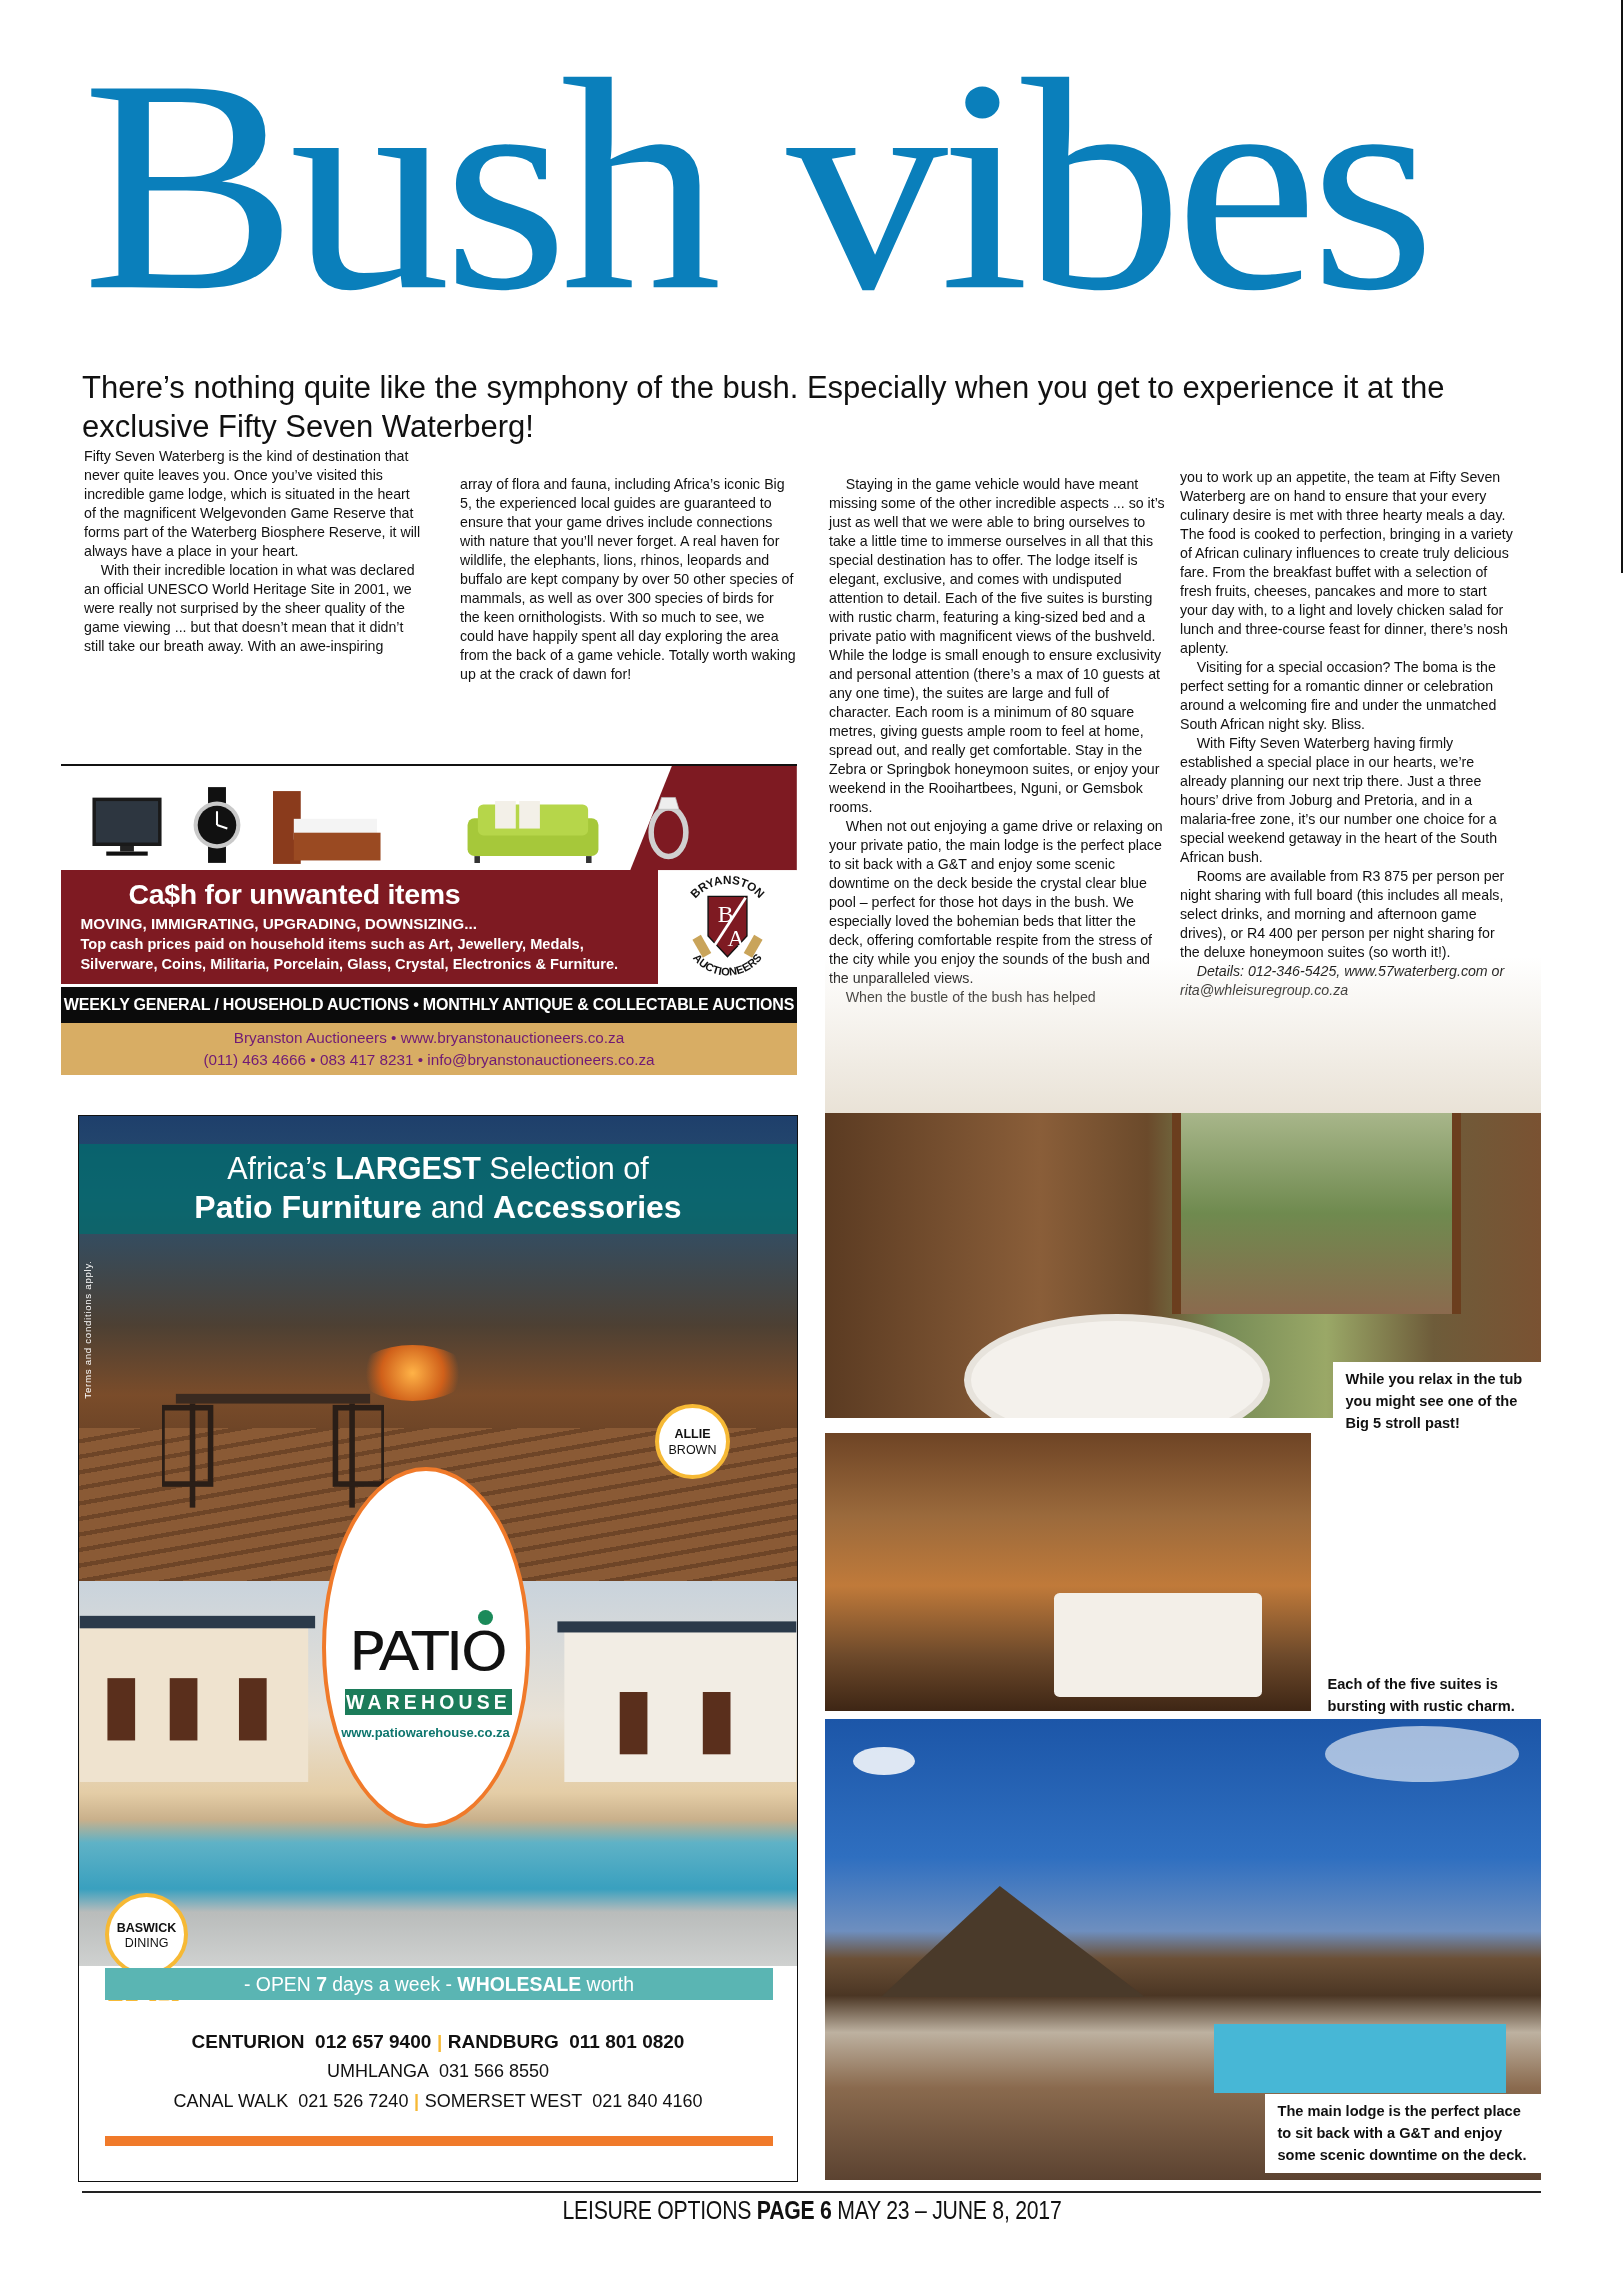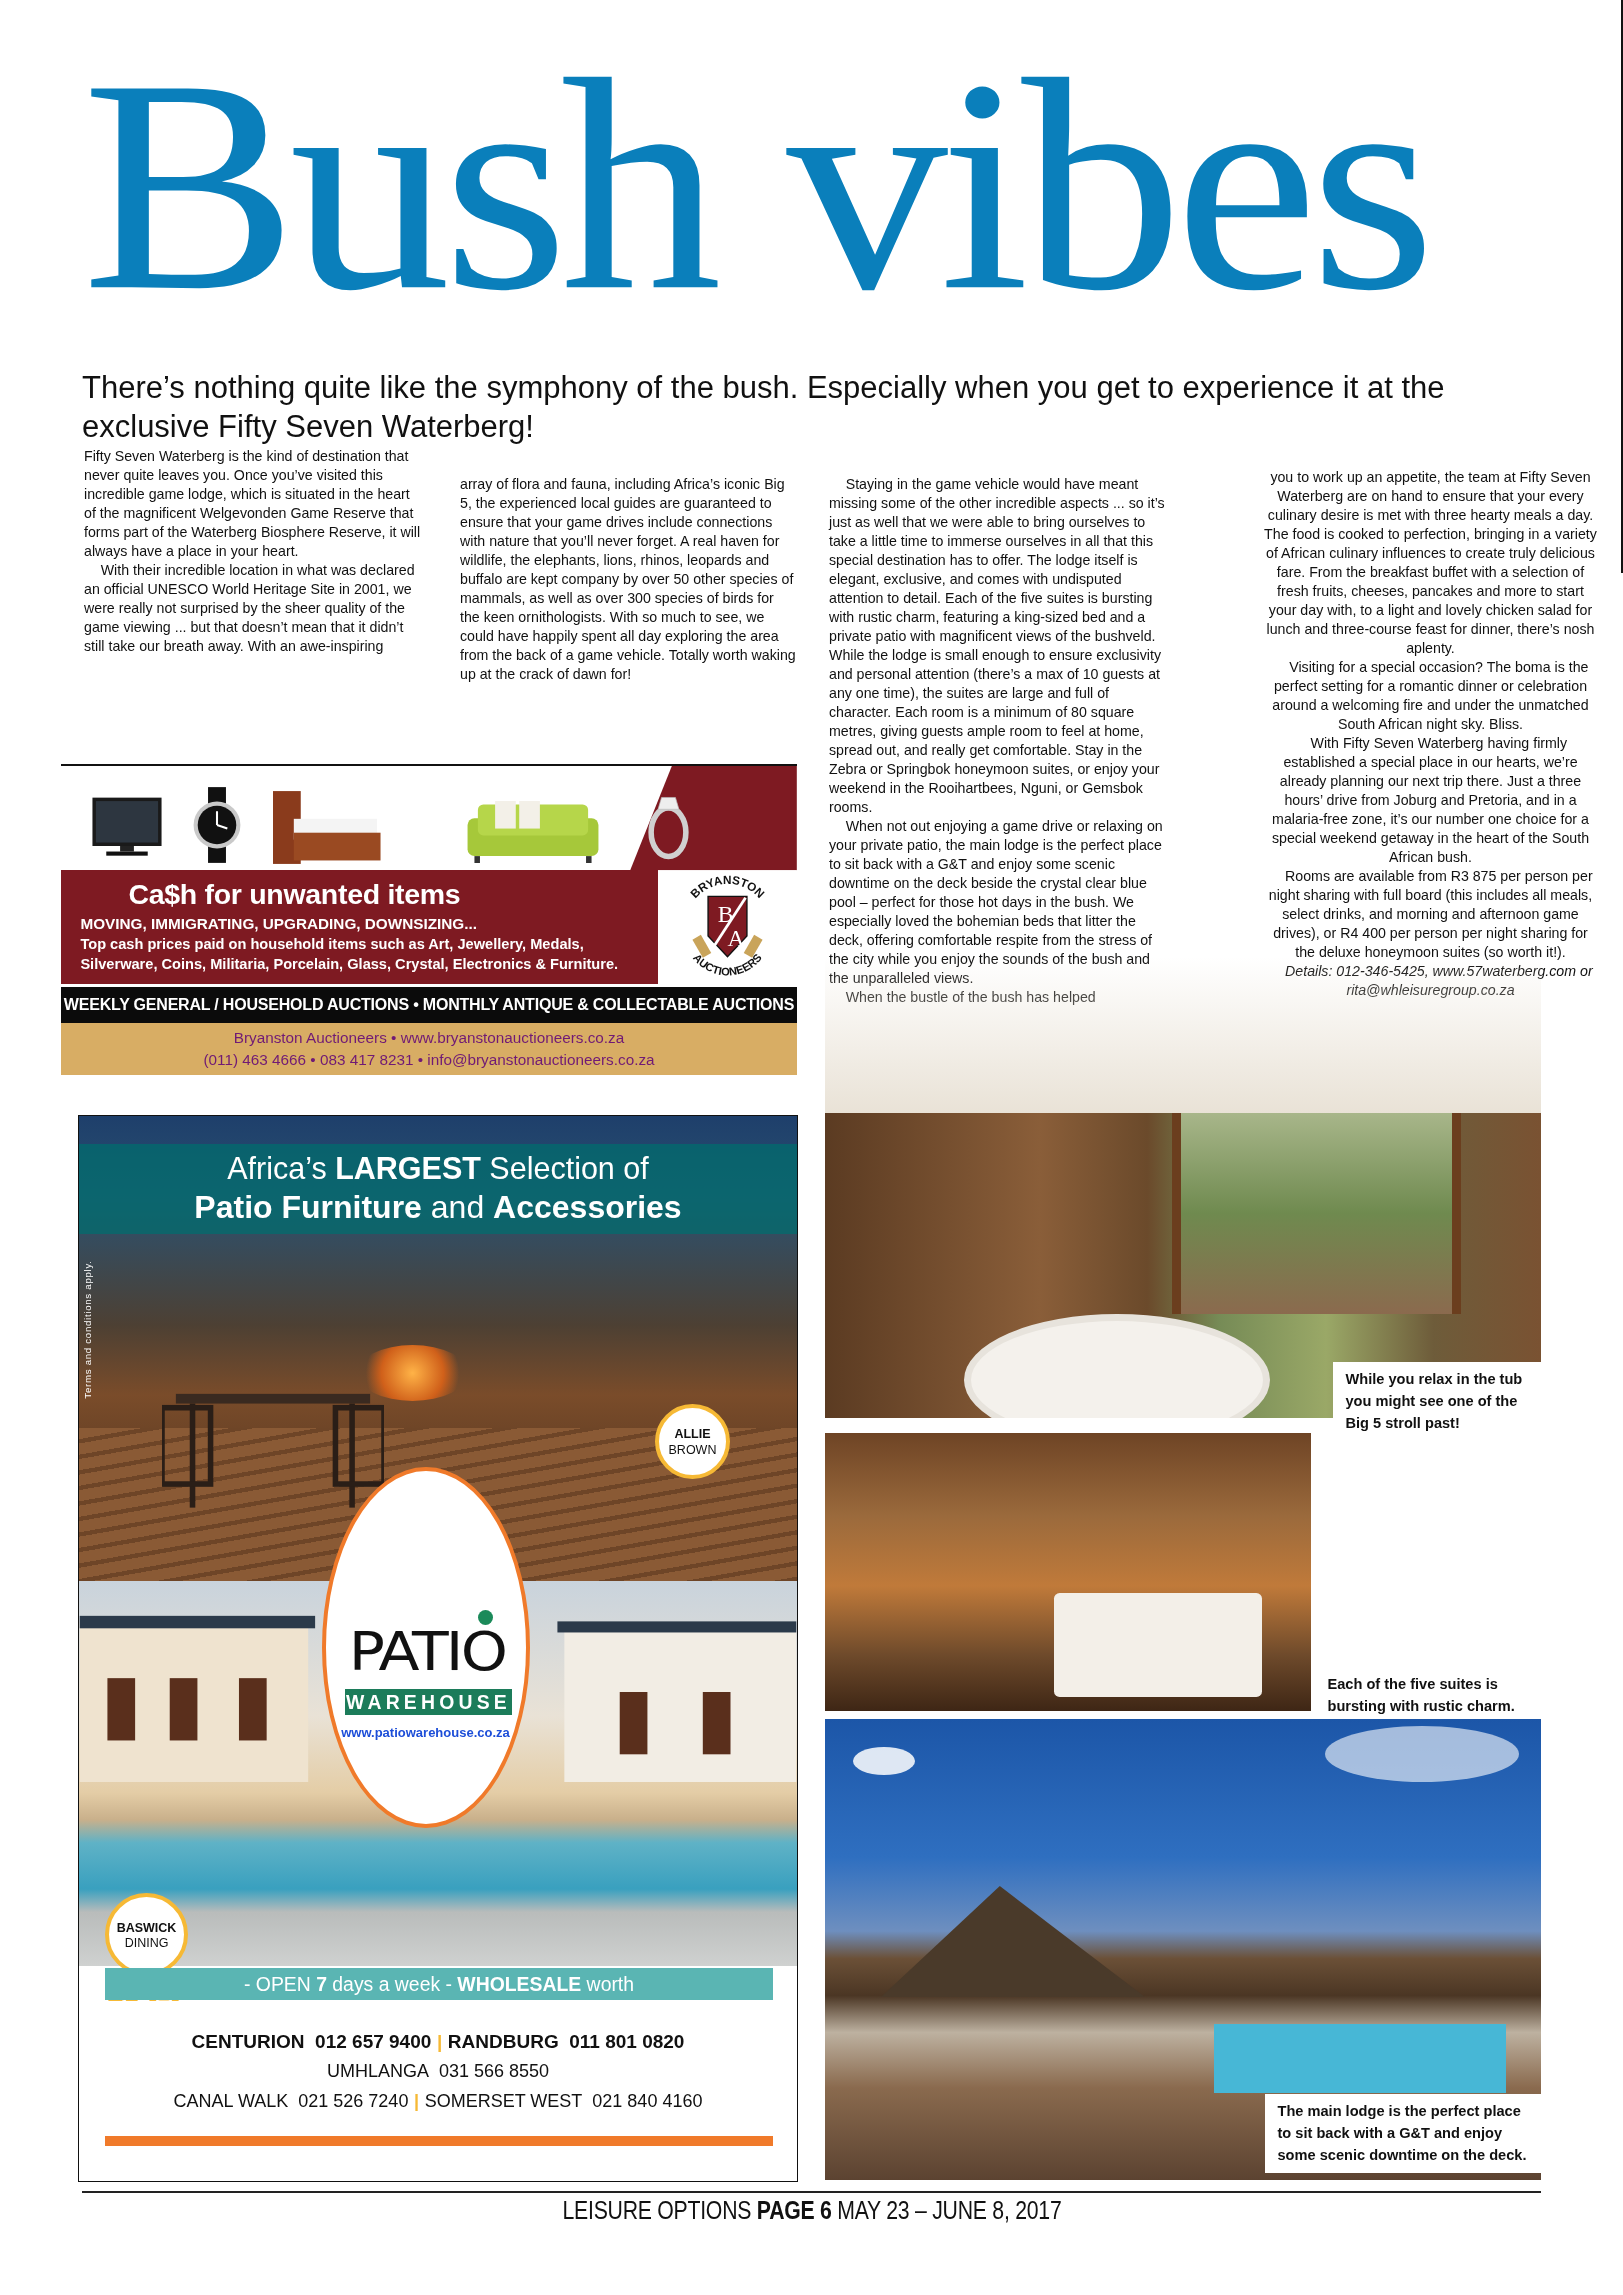--- a/index.html
+++ b/index.html
@@ -11,21 +11,21 @@
   #standfirst { left:82px; top:368px; width:1472px; font-family:"Liberation Sans", sans-serif; font-size:31px; line-height:39px; color:#111; }
 
   
   .col { font-size:14.2px; line-height:19px; color:#111; }
   .col p { margin:0; }
   .col p.ind { text-indent:16.7px; }
   .col p.it { font-style:italic; text-indent:16.7px; }
   #col1 { left:84px; top:447px; width:337px; }
   #col2 { left:460px; top:475px; width:337px; }
   #col3 { left:829px; top:475px; width:340px; }
-  #col4 { left:1264px; top:468px; width:333px;text-align:center; }
+  #col4 { left:1180px; top:468px; width:333px; }
 
   
   #right-rule { left:1621px; top:0; width:2.1px; height:573px; background:#111; }
 
   
   #bry { left:61px; top:764px; width:736px; height:332px; background:#fff; border-top:2.1px solid #111; }
   #bry-products { left:28px; top:21px; width:611px; height:76px; }
   .prod { position:absolute; }
   #bry-red { left:0; top:104px; width:597px; height:114px; background:#7e1a22; }
   #bry-red-tri { left:569px; top:0; width:167px; height:218px; }
@@ -45,21 +45,21 @@
   .b { font-weight:bold; }
   #patio-fire { left:278px; top:229px; width:111px; height:56px; border-radius:50%; background:radial-gradient(circle,#ffb347 0%,#d0601a 50%,rgba(80,40,20,0) 75%); }
   #patio-deck { left:0; top:312px; width:718px; height:153px; background:repeating-linear-gradient(170deg,#8a5a35 0 11px,#6e4527 11px 15.3px); }
   #patio-table { left:83px; top:236px; width:222px; height:160px; }
   #patio-photo2 { left:0; top:465px; width:718px; height:385px; background:linear-gradient(180deg,#c9d3dc 0%,#e9e2d6 35%,#e4cda6 55%,#c9b08b 62%,#5fb2c6 68%,#39a0bf 80%,#b9bcbb 86%,#cfd1d0 100%); }
   #patio-house { left:0; top:486px; width:718px; height:180px; }
   #patio-logo-circle { left:243px; top:351px; width:208px; height:361px; border-radius:50%; background:#fff; border:4.9px solid #f07a2a; box-sizing:border-box; }
   #patio-logo-word { left:258px; top:500px; width:180px; text-align:center; font-size:60px; font-family:"DejaVu Sans", sans-serif; color:#111; letter-spacing:-2.8px; transform:scaleY(0.9); }
   #patio-logo-dot { left:399px; top:494px; width:15.3px; height:15.3px; border-radius:50%; background:#1b8a5a; }
   #patio-logo-wh { left:266px; top:573px; width:167px; height:26px; background:#1c7c5a; color:#fff; font-weight:bold; font-size:19.4px; letter-spacing:4.2px; text-align:center; line-height:26px; }
-  #patio-logo-url { left:253px; top:609px; width:187px; text-align:center; font-size:13px; font-weight:bold; color:#1d4ed8; }
+  #patio-logo-url { left:253px; top:609px; width:187px; text-align:center; font-size:13px; font-weight:bold; color:#0f766e; }
   .prod-badge { position:absolute; width:75px; height:75px; border-radius:50%; background:#fff; border:4.9px solid #f6b935; box-sizing:border-box; text-align:center; font-size:12.5px; line-height:15.3px; color:#111; padding-top:19.4px; }
   #badge-allie { left:576px; top:288px; }
   #badge-baswick { left:26px; top:777px; width:83px; height:83px; padding-top:23.6px; }
   .social { position:absolute; top:875px; width:32px; height:32px; border-radius:50%; background:#f6b935; color:#fff; font-weight:bold; text-align:center; line-height:32px; font-size:18px; }
   #soc-fb { left:28px; }
   #soc-ig { left:69px; }
   #terms { left:-61px; top:208px; transform:rotate(-90deg); font-size:9.7px; color:#fff; letter-spacing:0.7px; white-space:nowrap; }
   #patio-open { left:26px; top:852px; width:668px; height:32px; background:#5ab5b3; color:#fff; text-align:center; font-size:19.4px; line-height:32px; }
   #patio-white { left:0; top:885px; width:718px; height:180px; background:#fff; }
   .branch { position:absolute; left:0; width:718px; text-align:center; font-size:18px; color:#111; }

